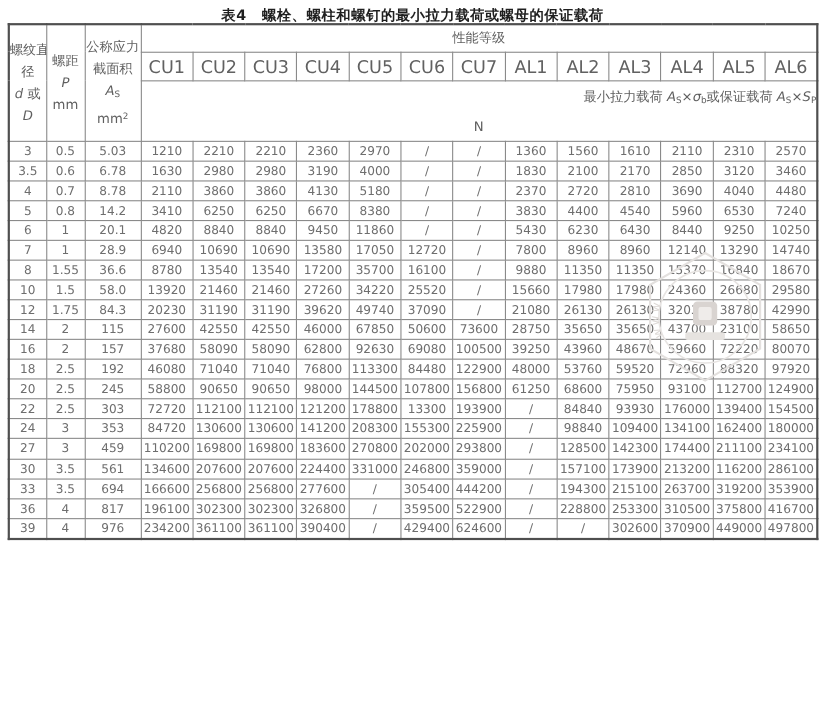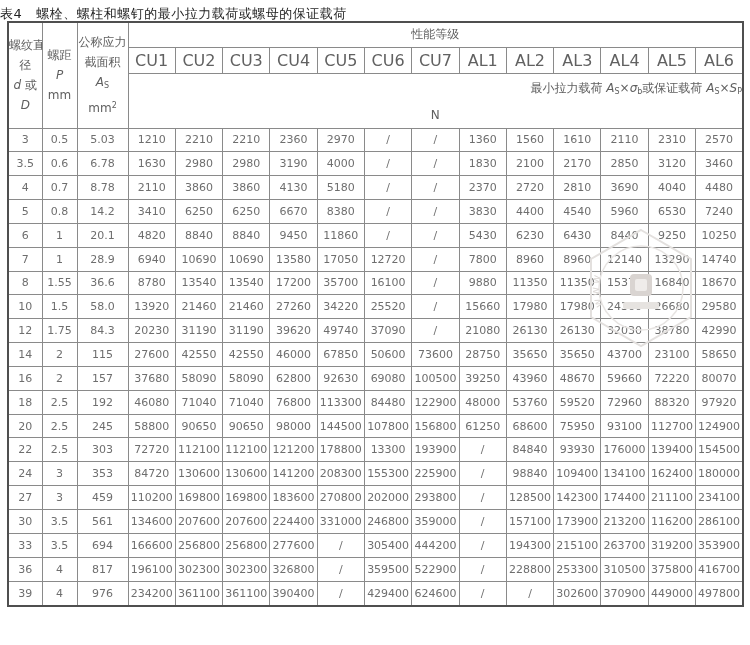--- a/index.html
+++ b/index.html
@@ -5,30 +5,31 @@
   * { box-sizing: border-box; }
   html,body { margin:0; padding:0; }
   body {
     width:750px; height:645px;
     background:#ffffff;
     font-family:"DejaVu Sans", sans-serif;
     position:relative; overflow:hidden;
     color:#6e6e6e;
   }
   .page-title {
-    font-size:13px; font-weight:normal;
+    text-align:center;
+    font-size:13px; font-weight:bold;
     color:#1f1f1f;
     padding-top:5px; height:21px;
     letter-spacing:0.5px;
   }
   .page-title .t-prefix { margin-right:14px; }
   table.spec-table {
     border-collapse:collapse;
     table-layout:fixed;
-    width:737px; height:586px;
+    width:737px; height:470px;
     margin-left:7px;
     border:2px solid #4f4f4f;
     position:relative; z-index:1;
     background:transparent;
   }
   th, td {
     border:1px solid #8a8a8a;
     text-align:center; vertical-align:middle;
     font-weight:normal;
     padding:0;

